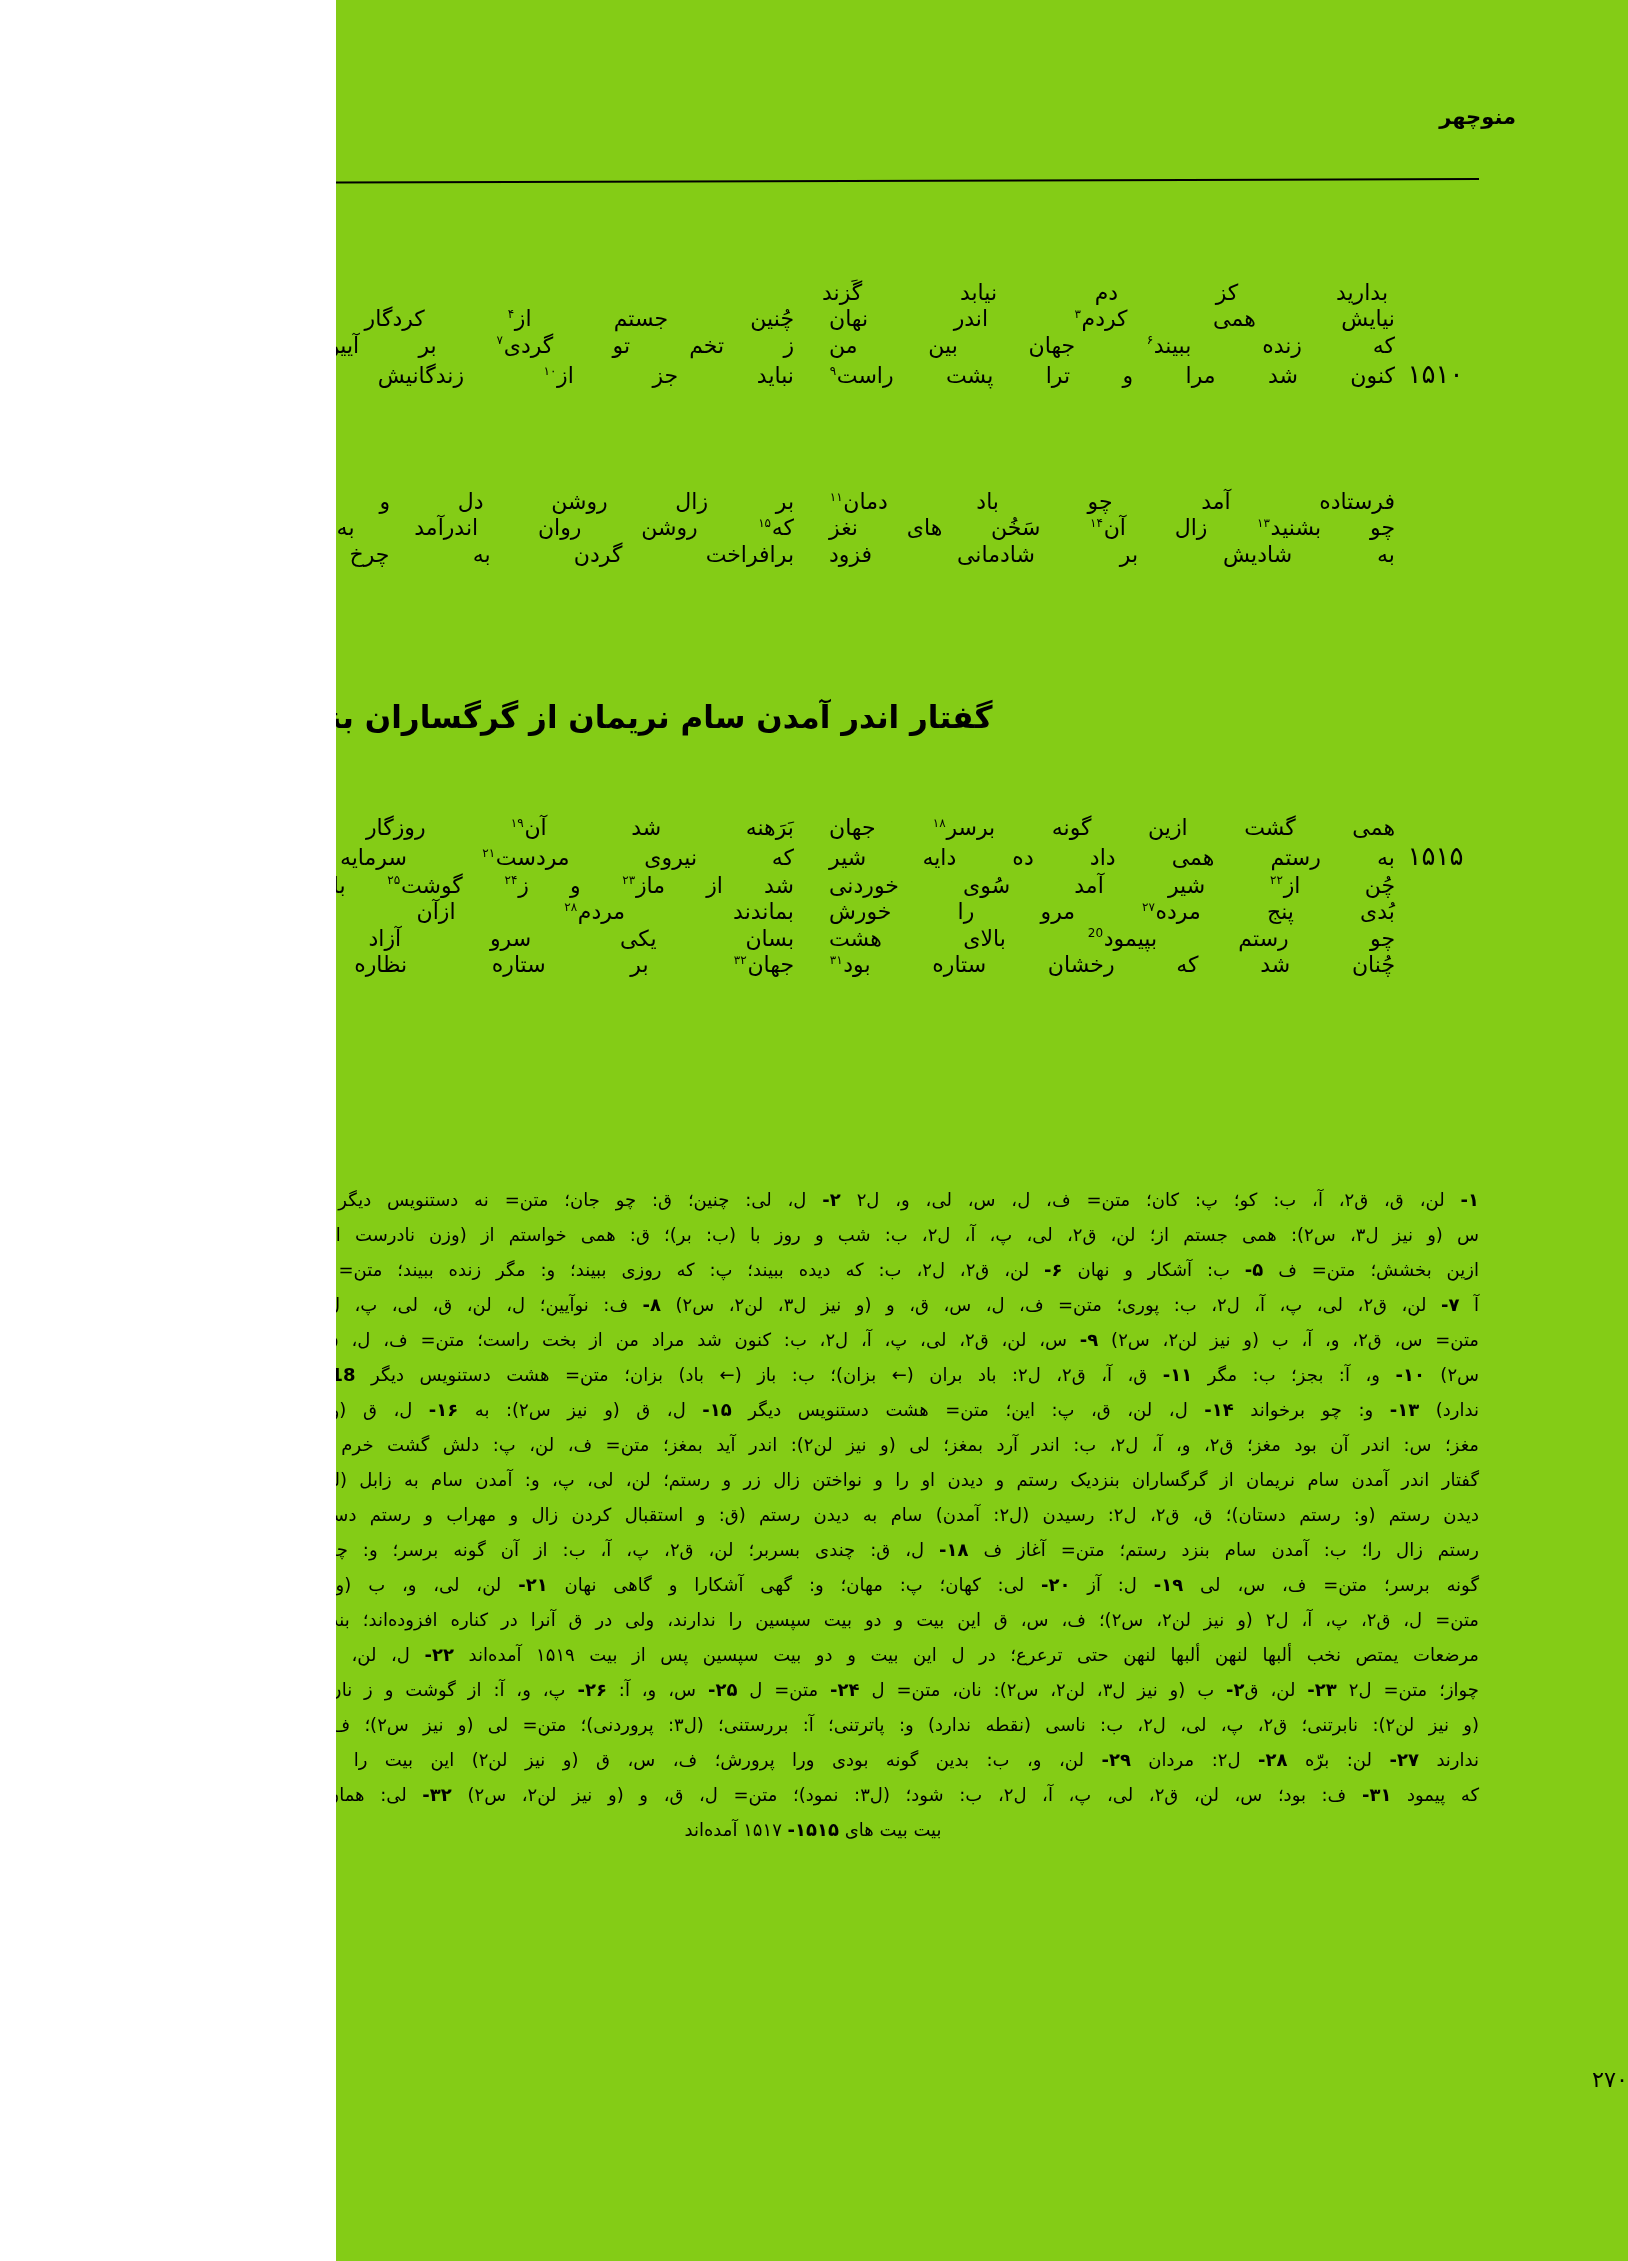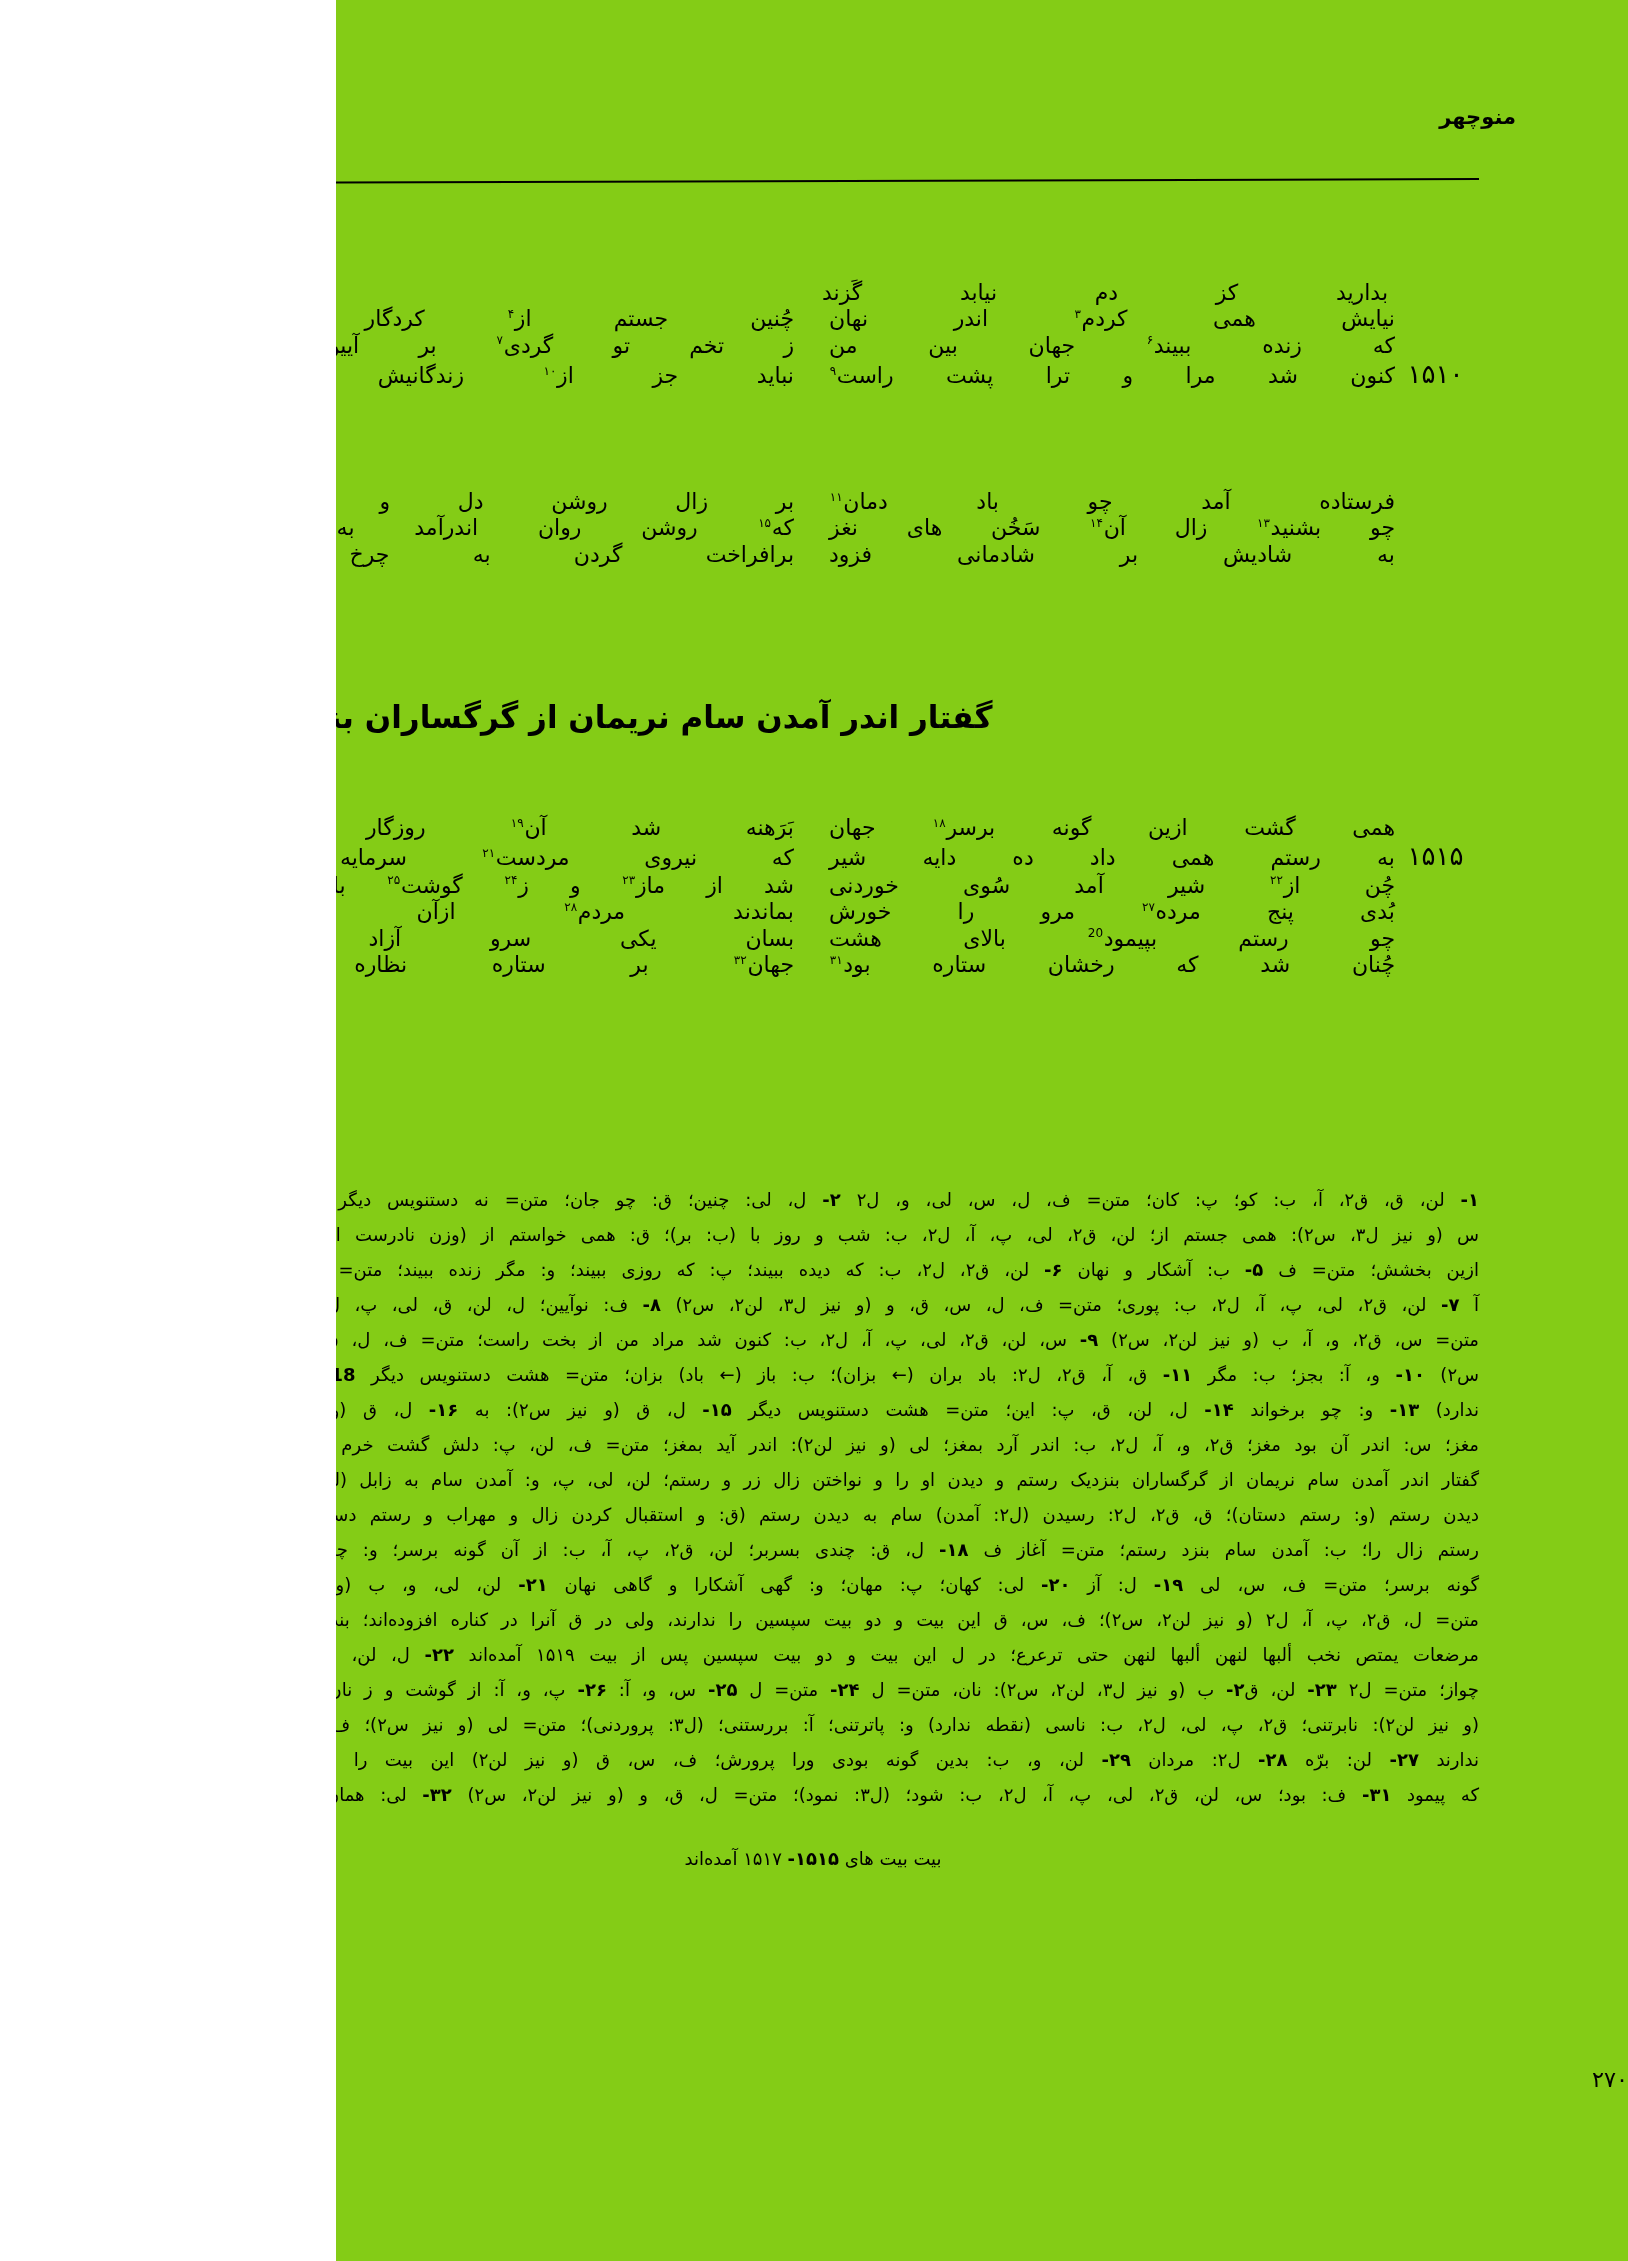--- a/index.html
+++ b/index.html
@@ -107,21 +107,21 @@
     text-align: justify;
     font-size: 18px;
     line-height: 35px;
   }
   .apparatus .jst {
     display: block;
     text-align: justify;
     text-align-last: justify;
     white-space: nowrap;
   }
-  .apparatus .last { text-align: left; text-align-last: center; margin-top: 29px; }
+  .apparatus .last { text-align: left; text-align-last: center; }
   .apparatus .num { font-weight: bold; }
 
   
   .folio {
     position: absolute;
     top: 2066px;
     right: 0;
     width: 1628px;
     text-align: right;
     font-size: 22.4px;

